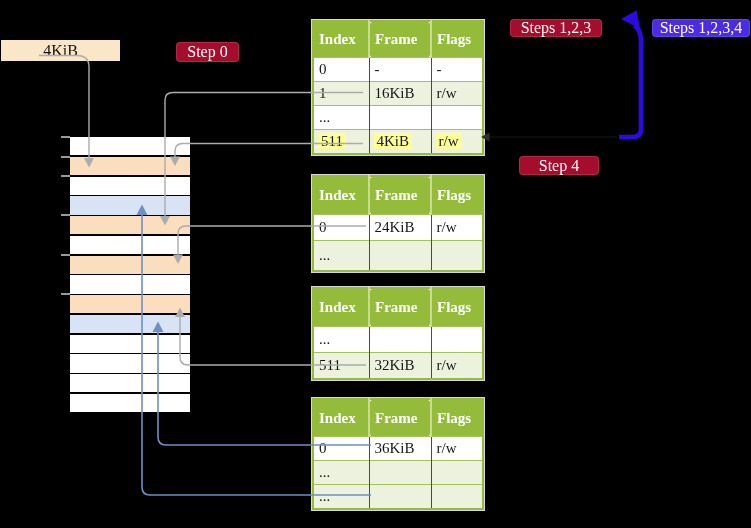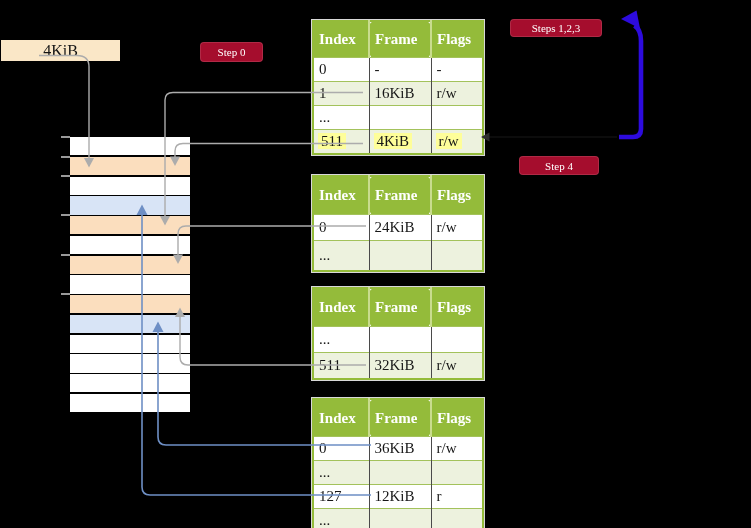--- a/index.html
+++ b/index.html
@@ -4,25 +4,25 @@
 <style>
   html,body{margin:0;padding:0;background:#000;}
   body{width:751px;height:528px;overflow:hidden;font-family:"Liberation Serif","DejaVu Serif",serif;}
   .stage{position:absolute;left:0;top:0;width:751px;height:528px;background:#000;}
 
   
   .frame-label{position:absolute;left:1px;top:40px;width:119px;height:21px;
     background:#FAE7C7;color:#141414;font-size:16px;line-height:21px;text-align:center;}
 
   
-  .badge{position:absolute;color:#fff;font-size:11px;display:flex;align-items:center;
+  .badge{position:absolute;color:#fff;font-size:16px;display:flex;align-items:center;
     justify-content:center;border-radius:4px;box-shadow:inset 0 0 0 1px rgba(255,255,255,0.12);}
   .badge.red{background:#A50D2D;}
   .badge.blue{background:#4C2BE2;}
-  #badge-step0{left:200px;top:42px;width:63px;height:20px;}
+  #badge-step0{left:176px;top:42px;width:63px;height:20px;}
   #badge-steps123{left:510px;top:19px;width:92px;height:18px;}
   #badge-steps1234{left:652px;top:19px;width:98px;height:18px;}
   #badge-step4{left:519px;top:156px;width:80px;height:19px;}
 
   
   .memcol{position:absolute;left:70px;top:137px;width:120px;height:275px;
     display:flex;flex-direction:column;gap:1.4px;}
   .memrow{flex:1;}
   .memrow.w{background:#FFFFFF;}
   .memrow.o{background:#FBDEBE;}
@@ -53,20 +53,21 @@
 </style>
 </head>
 <body>
 
 <div class="stage">
 
   <div class="frame-label">4KiB</div>
 
   <div class="badge red" id="badge-step0">Step 0</div>
   <div class="badge red" id="badge-steps123">Steps 1,2,3</div>
+  <div class="badge blue" id="badge-steps1234">Steps 1,2,3,4</div>
   <div class="badge red" id="badge-step4">Step 4</div>
 
   <div class="memcol" id="memcol">
       <div class="memrow w"></div>
       <div class="memrow o"></div>
       <div class="memrow w"></div>
       <div class="memrow b"></div>
       <div class="memrow o"></div>
       <div class="memrow w"></div>
       <div class="memrow o"></div>
@@ -177,25 +178,20 @@
         <tbody>
           <tr>
             <td class="c-index">0</td>
             <td class="c-frame">36KiB</td>
             <td class="c-flags">r/w</td>
           </tr>
           <tr class="shaded">
             <td class="c-index">...</td>
             <td class="c-frame"></td>
             <td class="c-flags"></td>
-          </tr>
-          <tr>
-            <td class="c-index">127</td>
-            <td class="c-frame">12KiB</td>
-            <td class="c-flags">r</td>
           </tr>
           <tr class="shaded">
             <td class="c-index">...</td>
             <td class="c-frame"></td>
             <td class="c-flags"></td>
           </tr>
         </tbody>
       </table>
     </div>
 

